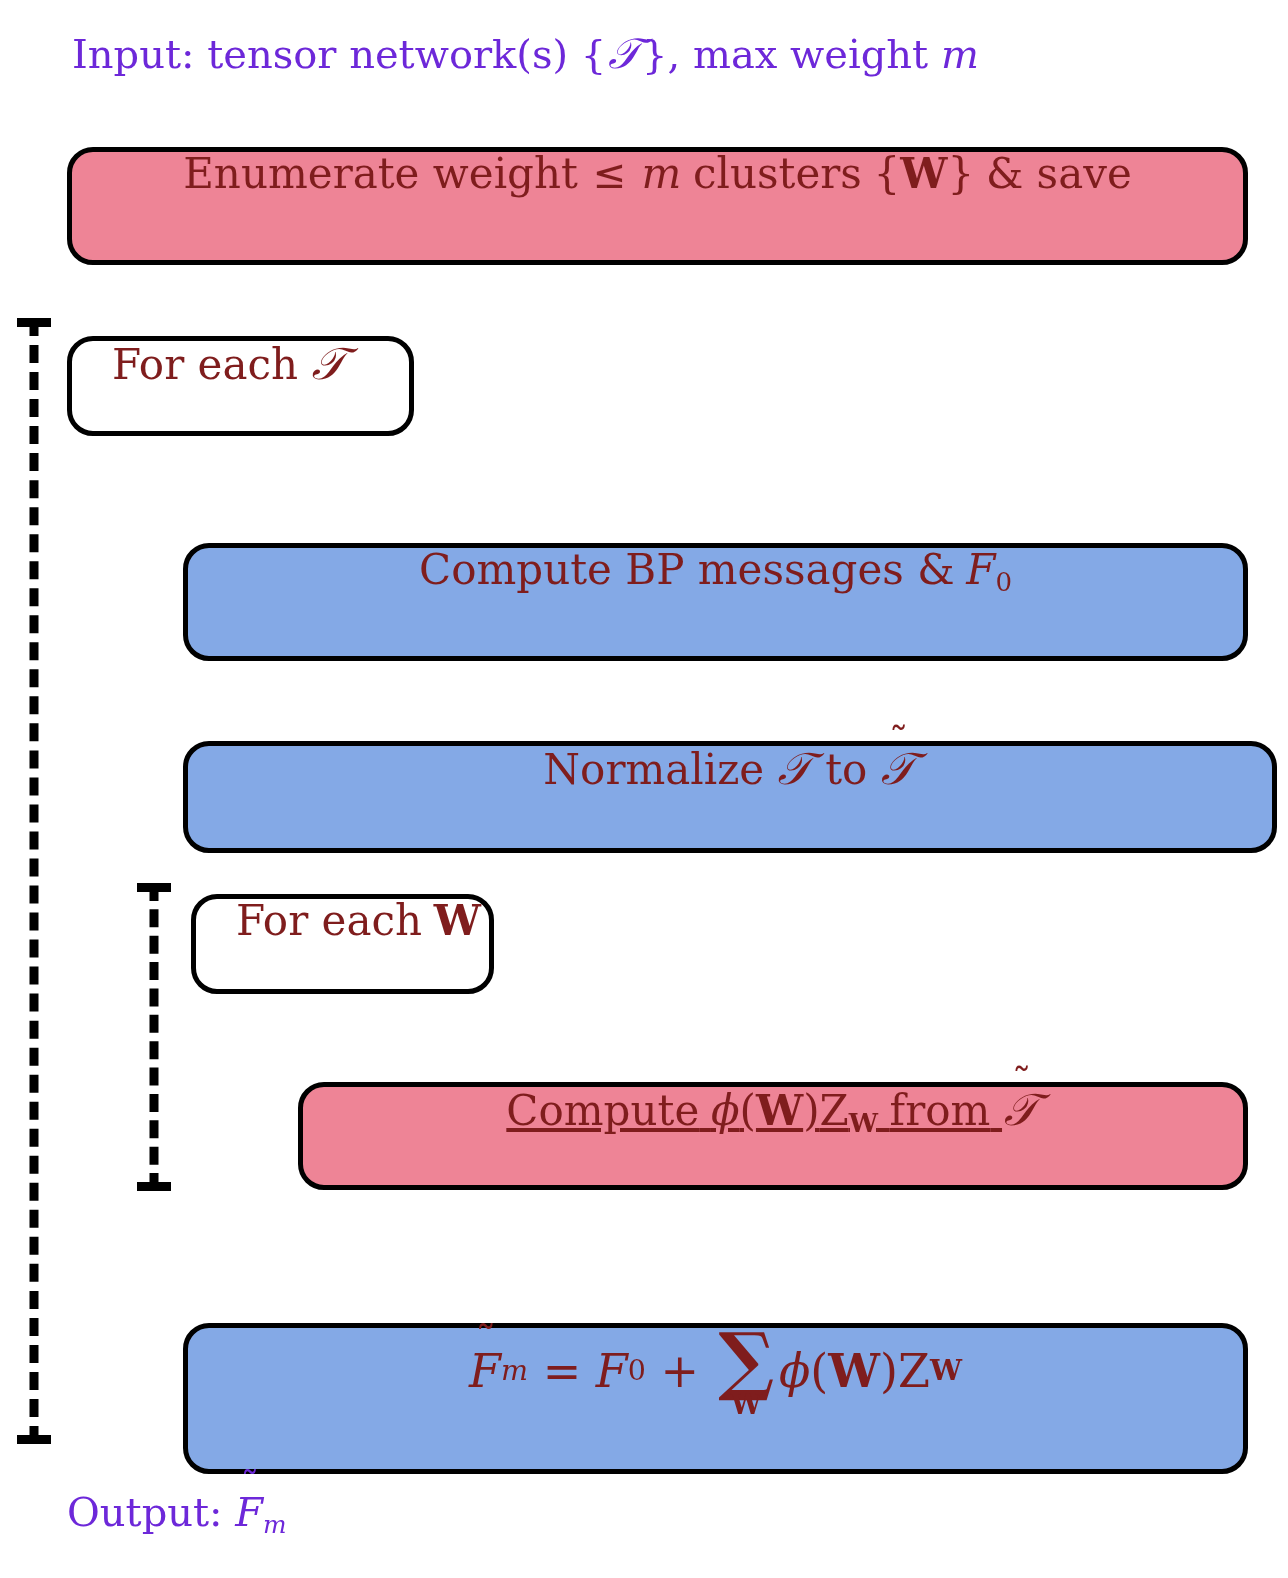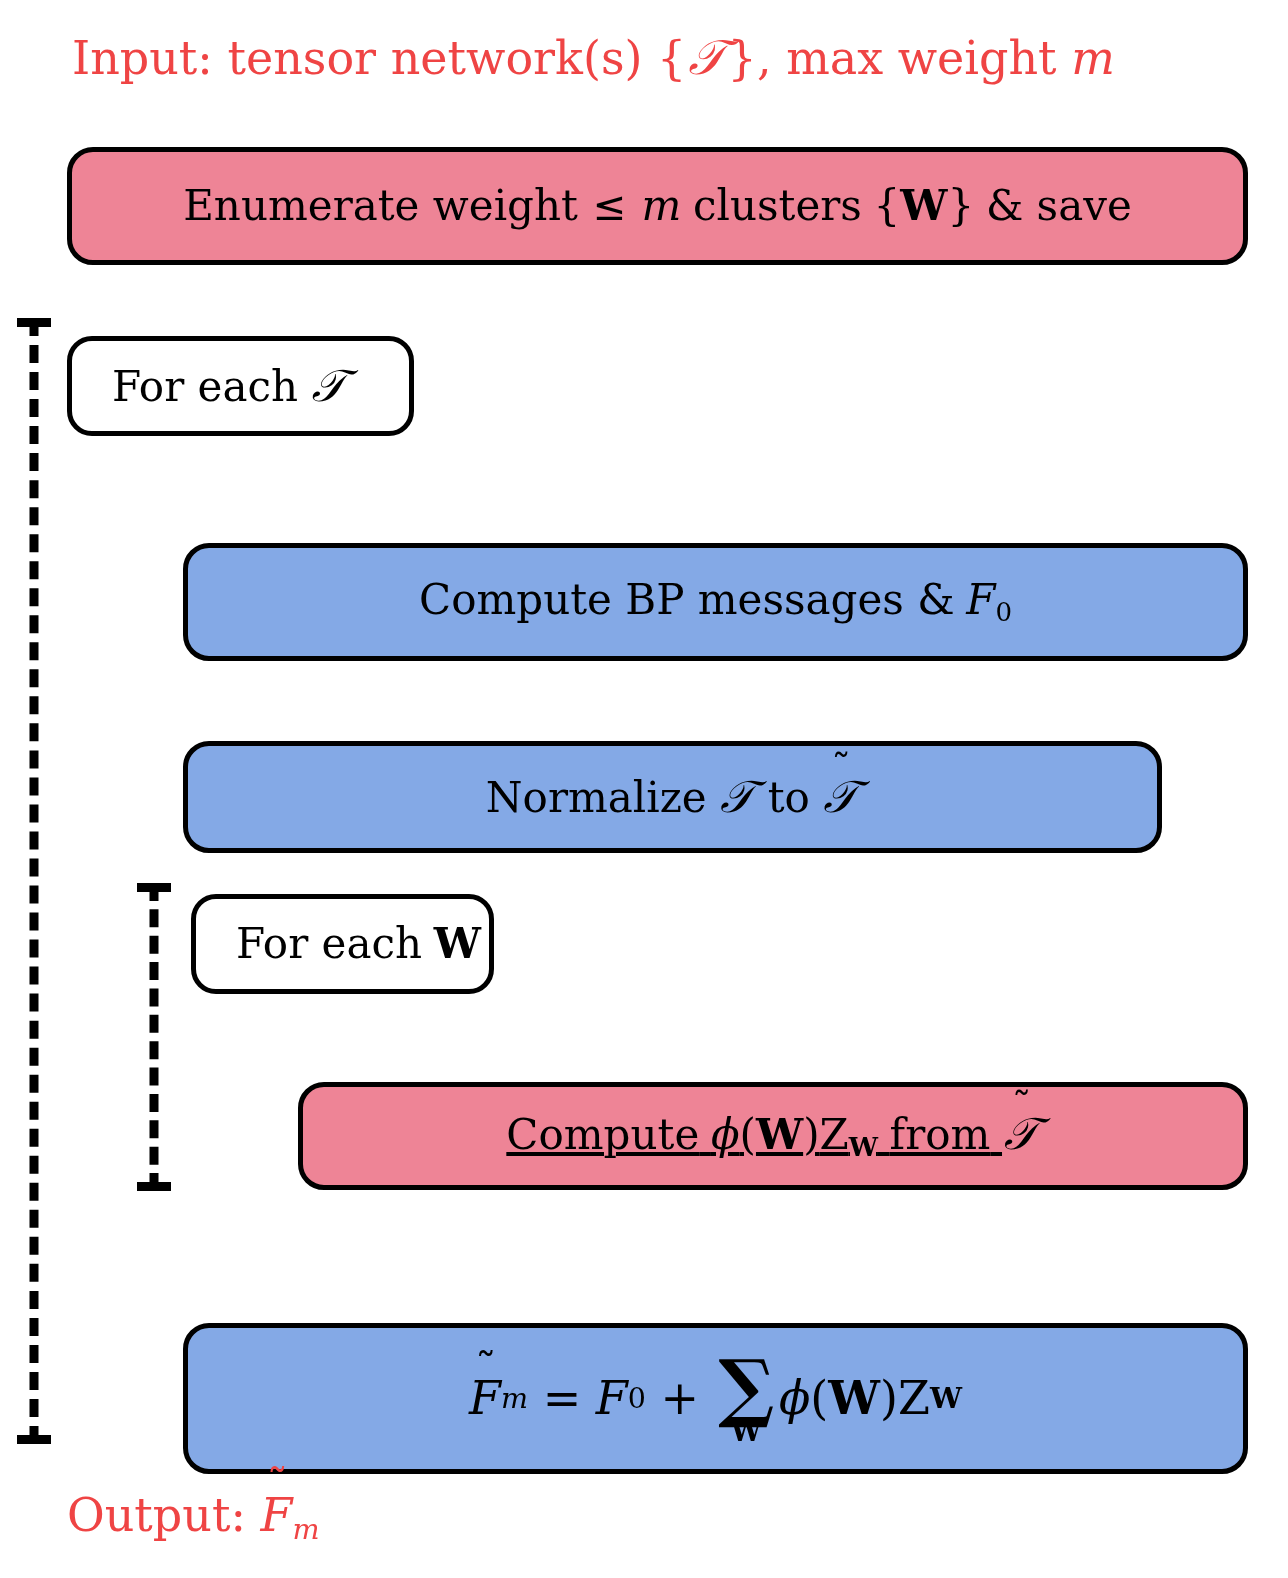--- a/index.html
+++ b/index.html
@@ -16,45 +16,45 @@
     width: 1288px;
     height: 1578px;
     background: #ffffff;
     overflow: hidden;
   }
 
   
   .plain-label {
     position: absolute;
     font-family: "Liberation Sans", sans-serif;
-    font-size: 46px;
-    color: #ef4444;
+    font-size: 40px;
+    color: #6d28d9;
     white-space: nowrap;
     line-height: 1.1;
   }
 
   
   .node {
     position: absolute;
     box-sizing: border-box;
     border: 5px solid #000000;
     border-radius: 26px;
     display: flex;
-    align-items: center;
+    align-items: flex-start;
     justify-content: center;
     text-align: center;
-    color: #000000;
+    color: #7f1d1d;
     font-family: "Liberation Sans", sans-serif;
     font-size: 42px;
     line-height: 1.05;
     white-space: nowrap;
   }
   .node.red   { background: #EE8496; }
   .node.blue  { background: #84A9E6; margin-top: 46px; }
-  .node.white { background: #ffffff; border-radius: 25px; }
+  .node.white { background: #ffffff; }
   .node.loop  { justify-content: flex-start; padding-left: 40px; }
 
   
   .bracket {
     position: absolute;
   }
   .bracket .stem {
     position: absolute;
     left: 50%;
     transform: translateX(-50%);
@@ -181,21 +181,21 @@
       <span class="mr">For each</span>&nbsp;<span class="scr">𝒯</span>
     </span>
   </div>
 
   <div class="node blue" style="left:183px; top:497px; width:1065px; height:118px;">
     <span>
       <span class="mr">Compute BP messages &amp;</span>&nbsp;<span class="mi">F</span><span class="sub mr">0</span>
     </span>
   </div>
 
-  <div class="node blue" style="left:183px; top:695px; width:979px; height:112px;">
+  <div class="node blue" style="left:183px; top:695px; width:1094px; height:112px;">
     <span>
       <span class="mr">Normalize</span>&nbsp;<span class="scr">𝒯</span>&nbsp;<span class="mr">to</span>&nbsp;<span class="tilde-wrap"><span class="tld">˜</span><span class="scr">𝒯</span></span>
     </span>
   </div>
 
   <div class="bracket" style="left:137px; top:883px; width:34px; height:308px;">
     <div class="cap top"></div>
     <div class="stem"></div>
     <div class="cap bottom"></div>
   </div>

